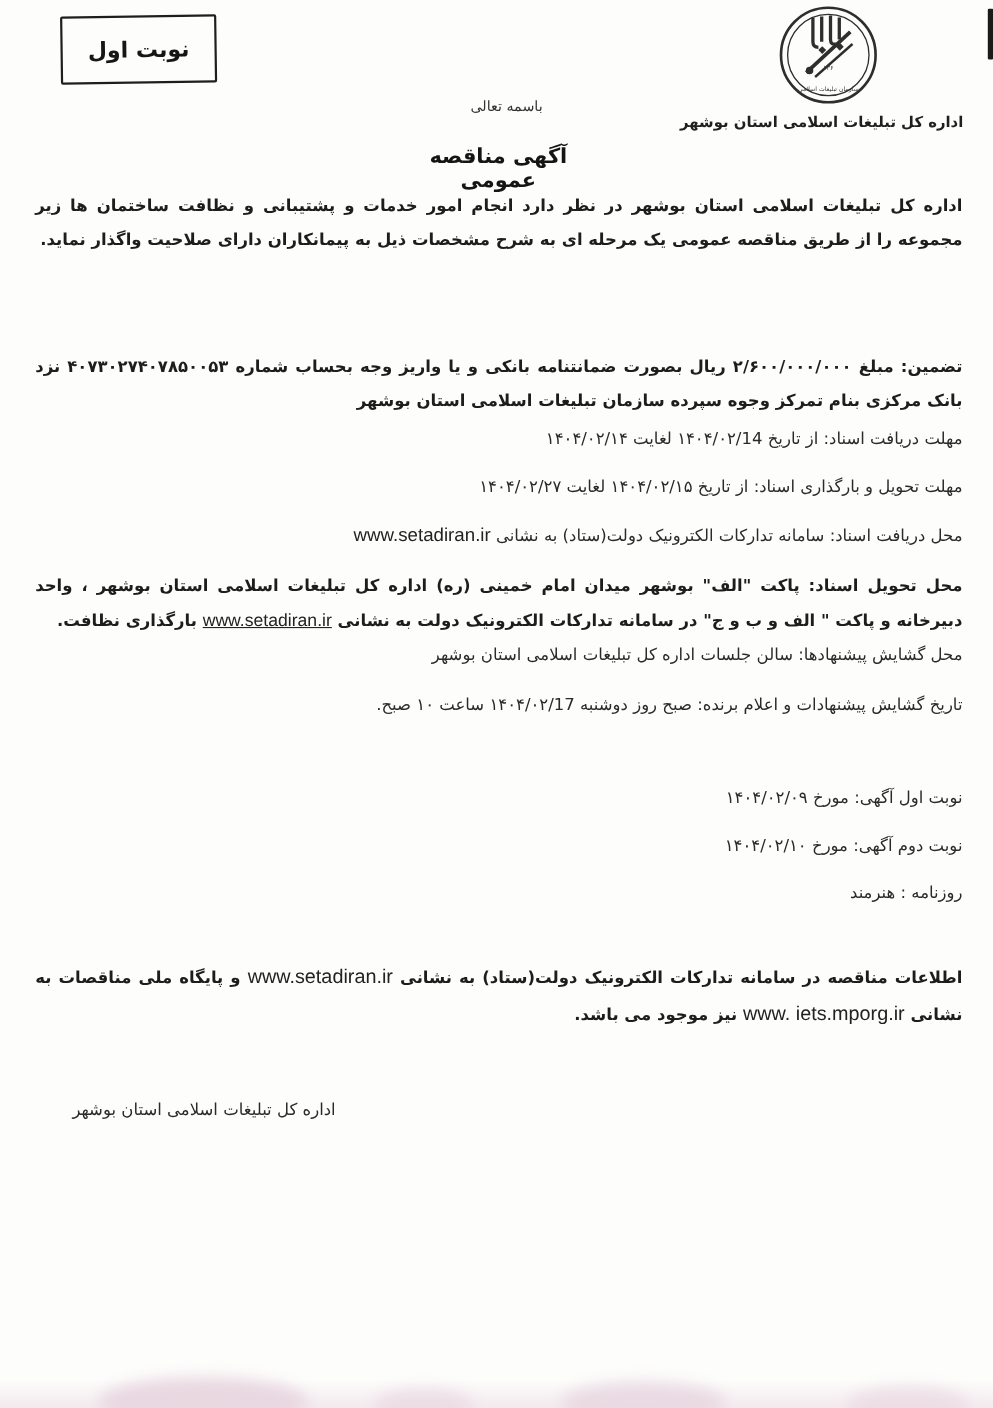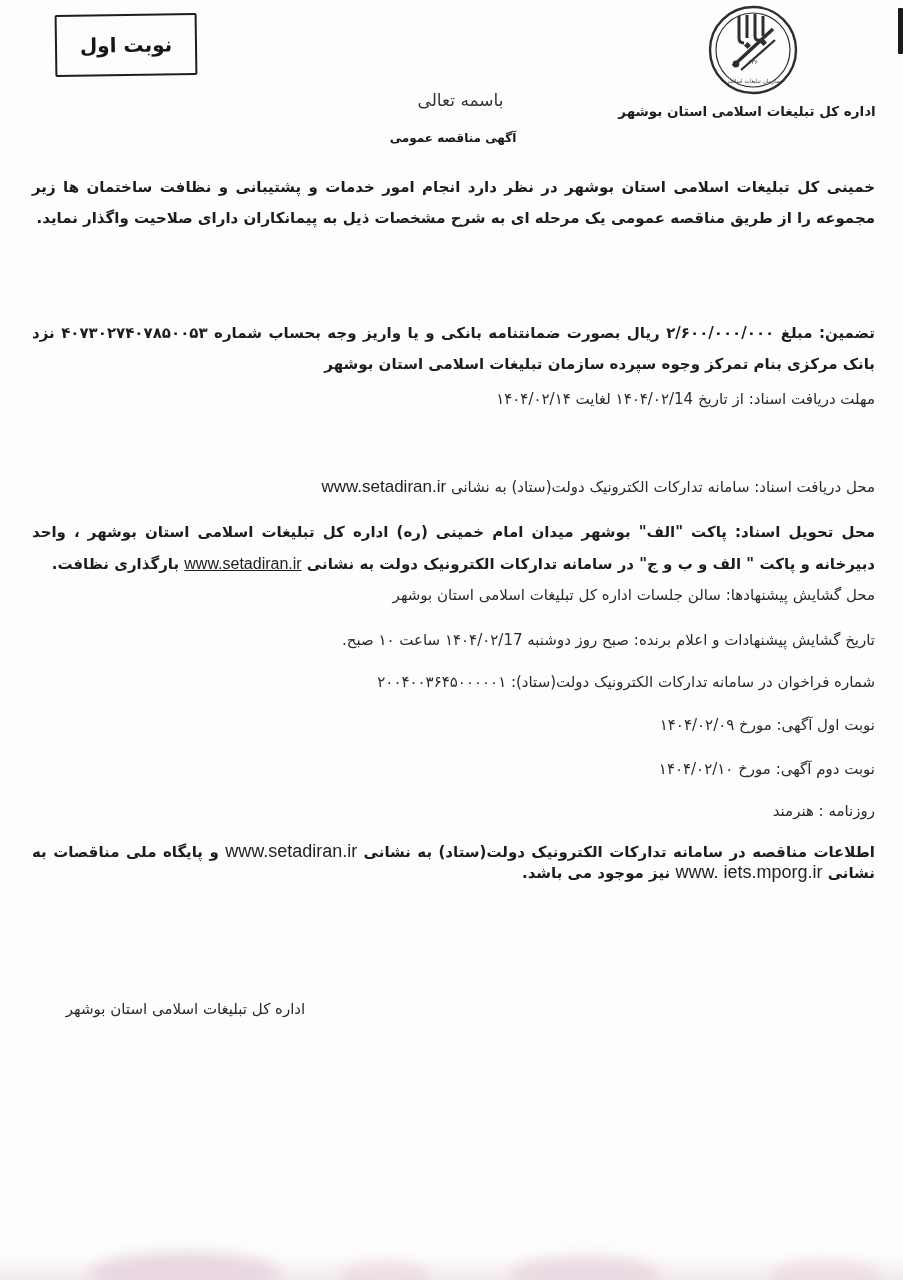--- a/index.html
+++ b/index.html
@@ -21,25 +21,25 @@
   
   .logo{position:absolute;left:707px;top:4px;width:92px;height:92px;}
   .org-name{
     position:absolute;right:16px;top:103px;width:280px;
     text-align:center;font-weight:bold;font-size:13.5px;color:#1f1f1f;
     direction:rtl;
   }
   
   .bismillah{
     position:absolute;left:393px;top:90px;width:135px;text-align:center;
-    font-size:17px;color:#333;direction:rtl;
+    font-size:13px;color:#333;direction:rtl;
   }
   .doc-title{
     position:absolute;left:368px;top:131px;width:170px;text-align:center;
-    font-size:12px;font-weight:bold;color:#151515;direction:rtl;
+    font-size:19px;font-weight:bold;color:#151515;direction:rtl;
   }
   
   .para{
     position:absolute;right:28px;left:32px;
     direction:rtl;text-align:justify;
     font-size:15px;line-height:31px;color:#2a2a2a;
   }
   .para.bold{font-weight:bold;color:#1d1d1d;}
   .line{
     position:absolute;right:28px;left:32px;
@@ -99,49 +99,49 @@
       <text x="46" y="60" text-anchor="middle" font-size="6" fill="#3a3a3a">۱۳۶</text>
       <text x="46" y="79" text-anchor="middle" font-size="5.6" fill="#3f3f3f" direction="rtl">سازمان تبلیغات اسلامی</text>
     </svg>
   </div>
 
   <div class="org-name">اداره کل تبلیغات اسلامی استان بوشهر</div>
 
   <div class="bismillah">باسمه تعالی</div>
   <div class="doc-title">آگهی مناقصه عمومی</div>
 
-  <div class="para bold" style="top:172px">خمینی کل تبلیغات اسلامی استان بوشهر در نظر دارد انجام امور خدمات و پشتیبانی و نظافت ساختمان ها زیر مجموعه را از طریق مناقصه عمومی یک مرحله ای به شرح مشخصات ذیل به پیمانکاران دارای صلاحیت واگذار نماید.</div>
+  <div class="para bold" style="top:172px">اداره کل تبلیغات اسلامی استان بوشهر در نظر دارد انجام امور خدمات و پشتیبانی و نظافت ساختمان ها زیر مجموعه را از طریق مناقصه عمومی یک مرحله ای به شرح مشخصات ذیل به پیمانکاران دارای صلاحیت واگذار نماید.</div>
 
 
   <div class="para bold" style="top:318px">تضمین: مبلغ ۲/۶۰۰/۰۰۰/۰۰۰ ریال بصورت ضمانتنامه بانکی و یا واریز وجه بحساب شماره ۴۰۷۳۰۲۷۴۰۷۸۵۰۰۵۳ نزد بانک مرکزی بنام تمرکز وجوه سپرده سازمان تبلیغات اسلامی استان بوشهر</div>
 
   <div class="line" style="top:390px">مهلت دریافت اسناد: از تاریخ ۱۴۰۴/۰۲/14 لغایت ۱۴۰۴/۰۲/۱۴</div>
 
+  <div class="line" style="top:433px">مهلت تحویل و بارگذاری اسناد: از تاریخ ۱۴۰۴/۰۲/۱۵ لغایت ۱۴۰۴/۰۲/۲۷</div>
 
   <div class="line" style="top:477px">
     <span>محل دریافت اسناد: سامانه تدارکات الکترونیک دولت(ستاد) به نشانی </span><span class="url">www.setadiran.ir</span>
   </div>
 
   <div class="para bold" style="top:516px;line-height:32px">
     <span>محل تحویل اسناد: پاکت "الف" بوشهر میدان امام خمینی (ره) اداره کل تبلیغات اسلامی استان بوشهر ، واحد دبیرخانه و پاکت " الف و ب و ج" در سامانه تدارکات الکترونیک دولت به نشانی </span><span class="url underlined" style="font-size:16px">www.setadiran.ir</span><span> بارگذاری نظافت.</span>
   </div>
 
   <div class="line" style="top:586px">محل گشایش پیشنهادها: سالن جلسات اداره کل تبلیغات اسلامی استان بوشهر</div>
 
   <div class="line" style="top:631px">تاریخ گشایش پیشنهادات و اعلام برنده: صبح روز دوشنبه ۱۴۰۴/۰۲/17 ساعت ۱۰ صبح.</div>
 
-  <div class="line" style="top:673px">شماره فراخوان در سامانه تدارکات الکترونیک دولت(ستاد): ۲۰۰۴۰۰۳۶۴۵۰۰۰۰۰۱</div>
 
   <div class="line" style="top:716px">نوبت اول آگهی: مورخ ۱۴۰۴/۰۲/۰۹</div>
 
   <div class="line" style="top:760px">نوبت دوم آگهی: مورخ ۱۴۰۴/۰۲/۱۰</div>
 
   <div class="line" style="top:802px">روزنامه : هنرمند</div>
 
-  <div class="para bold" style="top:841px;line-height:20px">
+  <div class="para bold" style="top:872px;line-height:32px">
     <span>اطلاعات مناقصه در سامانه تدارکات الکترونیک دولت(ستاد) به نشانی </span><span class="url big">www.setadiran.ir</span><span> و پایگاه ملی مناقصات به نشانی </span><span class="url big">www. iets.mporg.ir</span><span> نیز موجود می باشد.</span>
   </div>
 
   <div class="signature">اداره کل تبلیغات اسلامی استان بوشهر</div>
 
   <div class="edge-sliver"></div>
   <div class="smudge s1"></div>
   <div class="smudge s2"></div>
   <div class="smudge s3"></div>
   <div class="smudge s4"></div>

